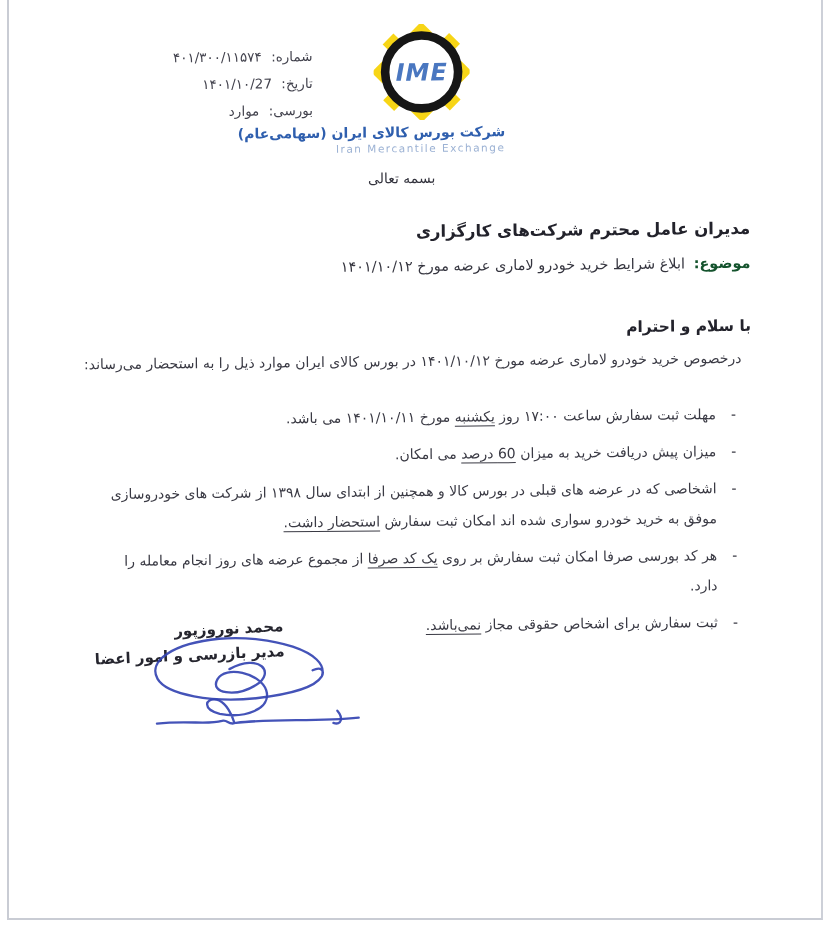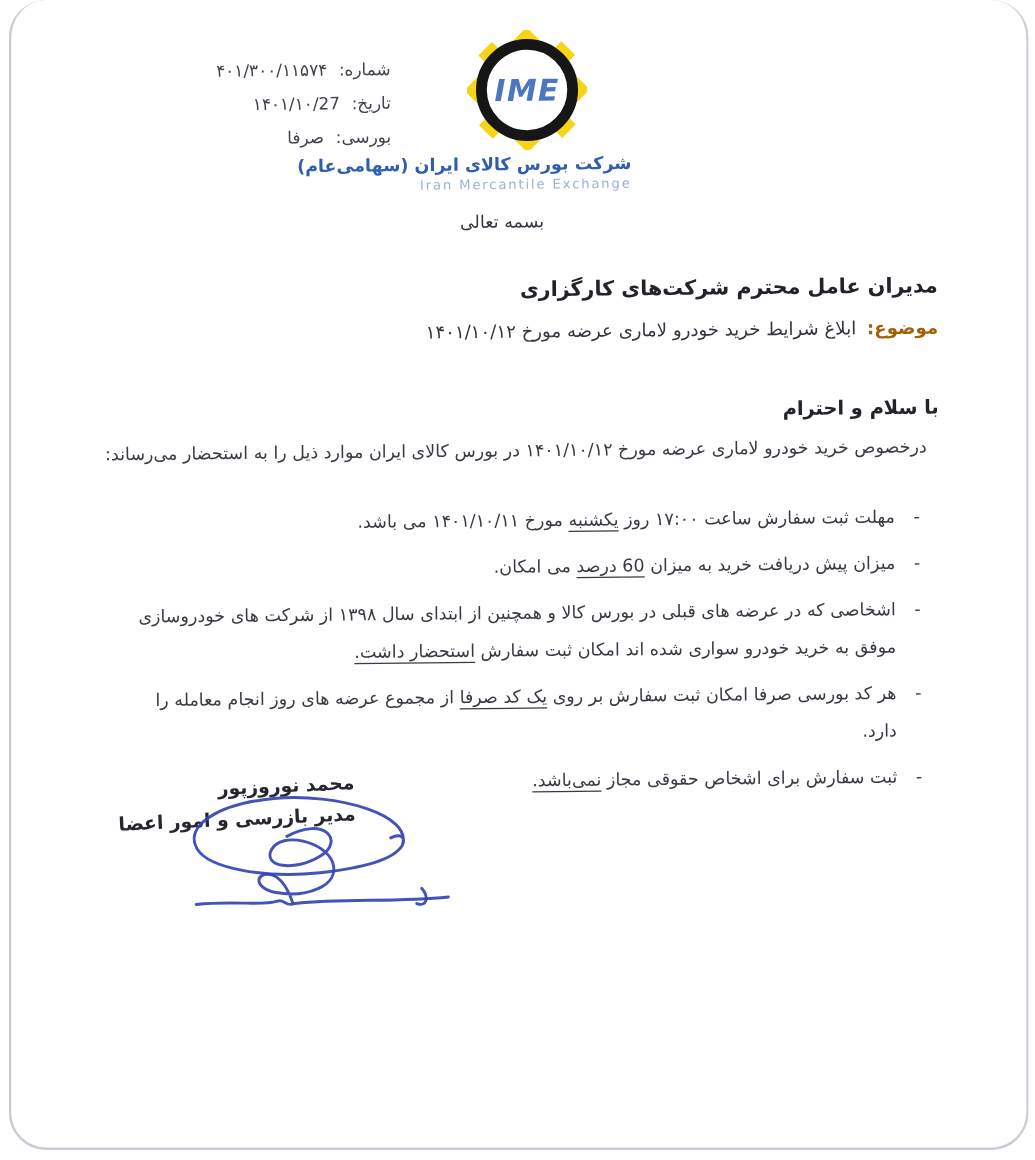--- a/index.html
+++ b/index.html
@@ -11,21 +11,20 @@
     direction:rtl;
   }
   .page{
     position:absolute;
     left:7px; right:5px; top:0; bottom:8px;
     background:#ffffff;
     border-left:2px solid #c9ccd4;
     border-right:2px solid #cdd0d8;
     border-bottom:2px solid #c9ccd4;
     box-sizing:border-box;
-    border-radius:30px;
   }
   .tilt{
     position:absolute; inset:0;
     transform:rotate(-0.55deg);
     transform-origin:410px 320px;
   }
 
   
   .meta{
     position:absolute; top:42px; left:58px; width:248px;
@@ -58,21 +57,21 @@
     text-align:center; font-size:14px; color:#33333d;
   }
   .recipient{
     position:absolute; top:222px; right:70px;
     font-size:16.5px; font-weight:bold; color:#22222b;
   }
   .subject{
     position:absolute; top:258px; right:70px;
     font-size:14.5px; color:#35353f;
   }
-  .subject .lbl{ font-weight:bold; color:#a16207; margin-left:4px; }
+  .subject .lbl{ font-weight:bold; color:#14532d; margin-left:4px; }
   .salutation{
     position:absolute; top:320px; right:70px;
     font-size:15.5px; font-weight:bold; color:#23232c;
   }
   .intro{
     position:absolute; top:353px; right:80px; left:70px;
     font-size:14px; color:#3a3a44; text-align:right;
   }
 
   
@@ -128,21 +127,21 @@
       <div class="row">
         <span>شماره:</span>
         <span class="value">۴۰۱/۳۰۰/۱۱۵۷۴</span>
       </div>
       <div class="row">
         <span>تاریخ:</span>
         <span class="value">۱۴۰۱/۱۰/27</span>
       </div>
       <div class="row">
         <span>بورسی:</span>
-        <span class="value">صرفا</span>
+        <span class="value">موارد</span>
       </div>
     </div>
 
     <div class="logo-wrap">
       <svg width="96" height="96" viewBox="0 0 100 100">
         <g style="fill:var(--star,#f7d516)">
           <rect x="-8" y="-8" width="16" height="16" transform="translate(50,9)  rotate(45)"></rect>
           <rect x="-8" y="-8" width="16" height="16" transform="translate(79,21) rotate(45)"></rect>
           <rect x="-8" y="-8" width="16" height="16" transform="translate(91,50) rotate(45)"></rect>
           <rect x="-8" y="-8" width="16" height="16" transform="translate(79,79) rotate(45)"></rect>

